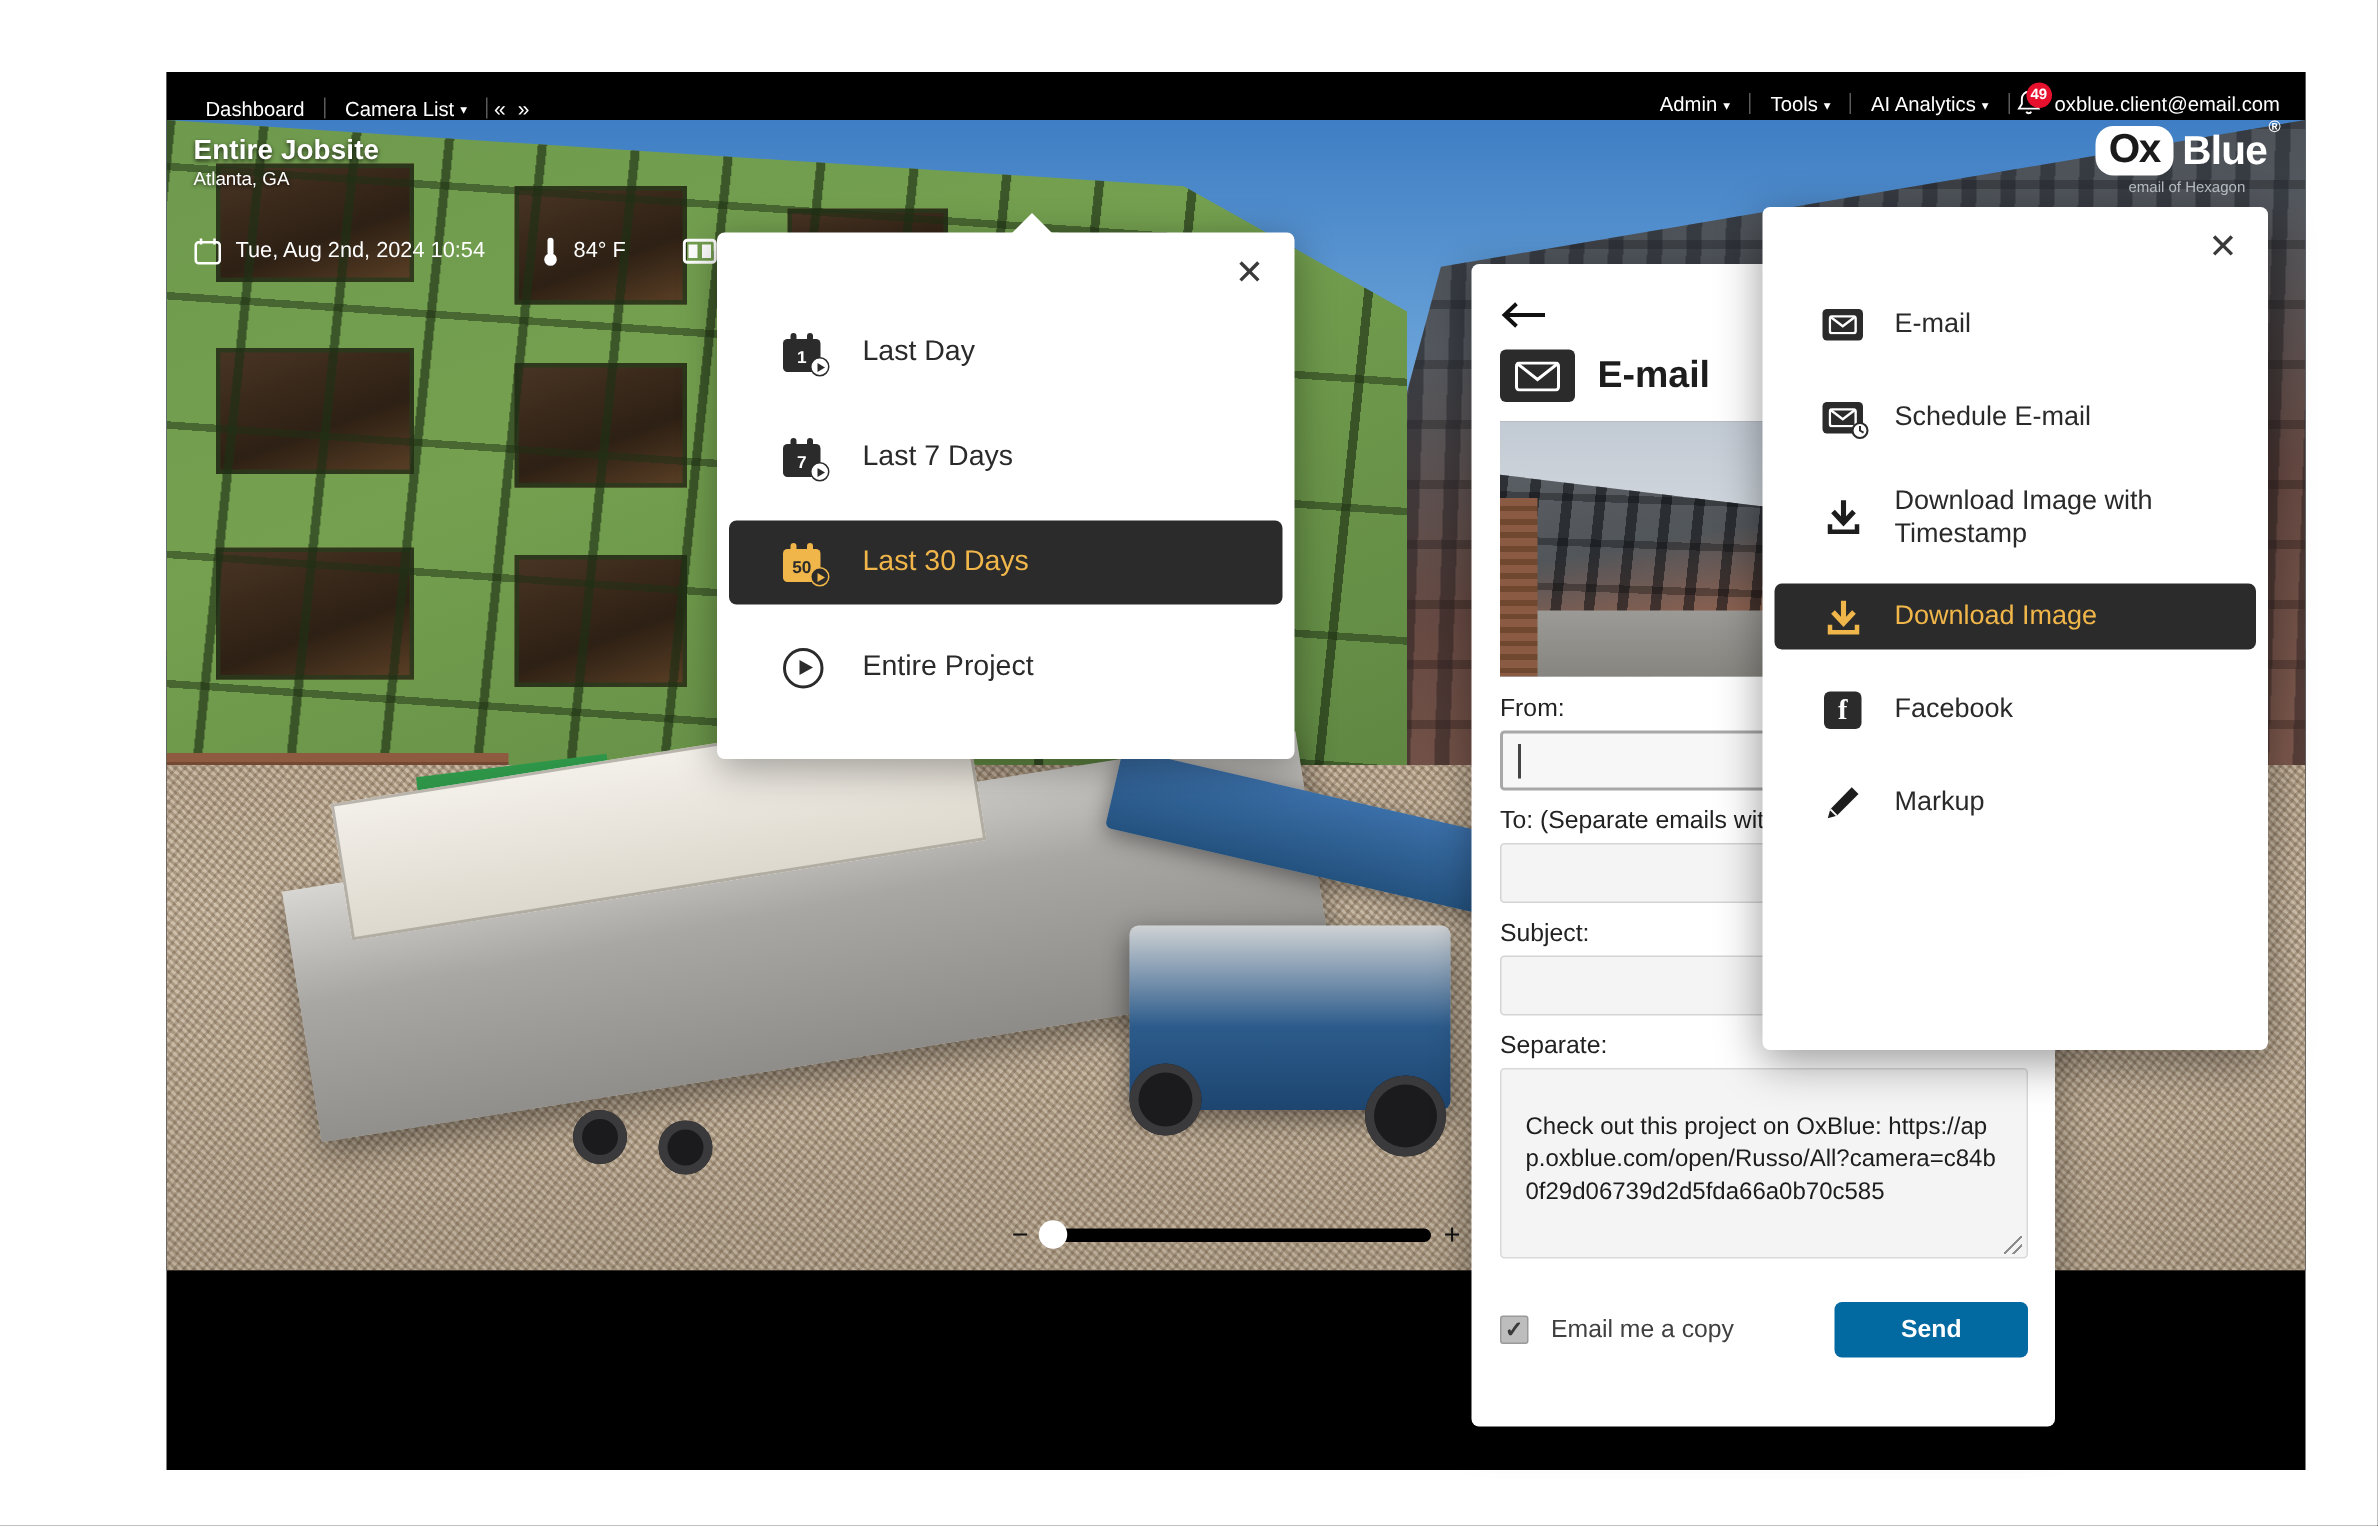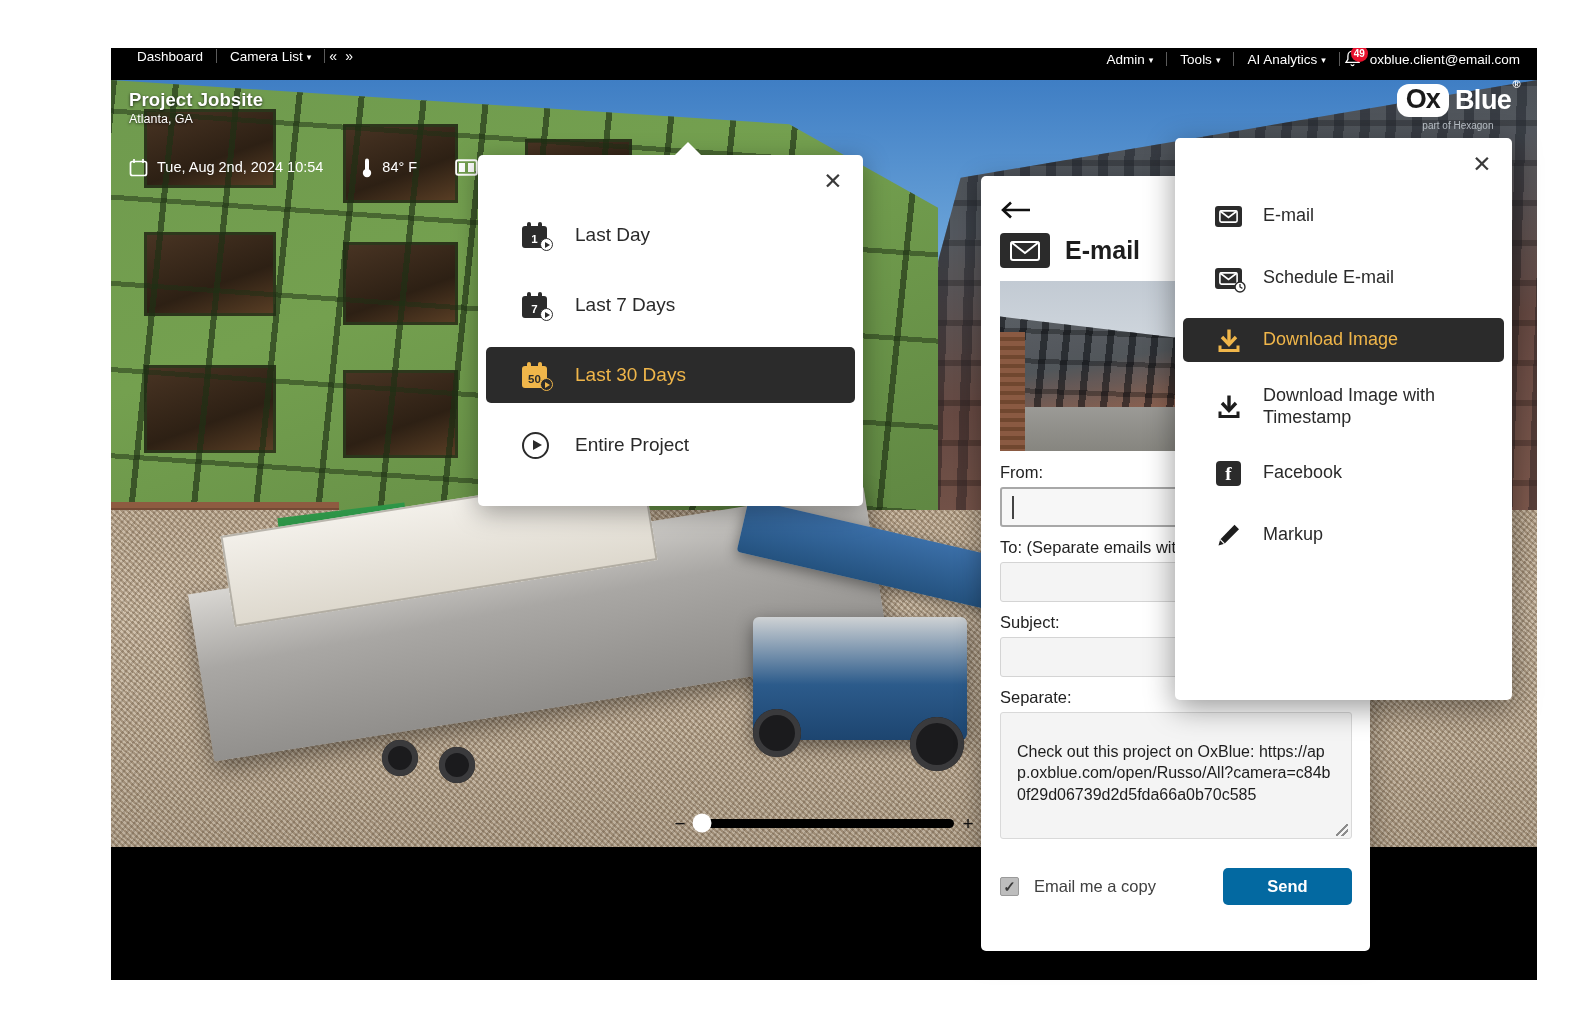--- a/index.html
+++ b/index.html
@@ -16,21 +16,21 @@
     position: absolute; left: 111px; top: 48px;
     width: 1426px; height: 932px;
     background: #000000;
     overflow: hidden;
   }
 
   
   .topnav {
     position: absolute; left: 0; top: 0; width: 100%; height: 32px;
     background: #000000; color: #ffffff;
-    display: flex; align-items: flex-start;
+    display: flex; align-items: flex-end;
     font-size: 13.5px;
   }
   .topnav-left { display: flex; align-items: center; padding-left: 13px; gap: 0; }
   .topnav-right { margin-left: auto; display: flex; align-items: center; padding-right: 17px; }
   .nav-link { color: #fff; padding: 0 13px; white-space: nowrap; cursor: default; }
   .nav-sep { width: 1px; height: 14px; background: #5b5b5b; }
   .caret { font-size: 9px; margin-left: 4px; position: relative; top: -1px; }
   .chev { padding: 0 4px; font-size: 14px; }
   .bell-wrap { position: relative; width: 26px; height: 22px; display:flex; align-items:center; justify-content:center; margin-right: 4px;}
   .badge {
@@ -432,21 +432,21 @@
         <div class="wheel" style="left:45%;top:82%;width:48px;height:48px"></div>
         <div class="wheel" style="left:56%;top:83%;width:54px;height:54px"></div>
         <div class="wheel" style="left:19%;top:86%;width:36px;height:36px"></div>
         <div class="wheel" style="left:23%;top:87%;width:36px;height:36px"></div>
         <div class="brick-stack"></div>
         <div class="cone" style="left:63%;top:77%"></div>
         <div class="cone" style="left:61%;top:74%"></div>
       </div>
 
       <div class="proj-header" style="top:0">
-        <div class="proj-title">Project Jobsite</div>
+        <div class="proj-title">Entire Jobsite</div>
         <div class="proj-loc">Atlanta, GA</div>
       </div>
 
       <div class="toolbar" style="top:71px">
         <span class="tb-item">
           <svg width="19" height="19" viewBox="0 0 19 19">
             <rect x="1.5" y="3.5" width="16" height="14" rx="2" fill="none" stroke="#fff" stroke-width="1.7"></rect>
             <line x1="5" y1="1" x2="5" y2="5" stroke="#fff" stroke-width="1.7"></line>
             <line x1="14" y1="1" x2="14" y2="5" stroke="#fff" stroke-width="1.7"></line>
           </svg>
@@ -488,21 +488,21 @@
           </svg>
           <span>Time-Lapses</span>
         </span>
       </div>
 
       <div class="logo-wrap" style="top:4px">
         <div class="logo-main">
           <span class="ox-box">Ox</span>
           <span class="blue-txt"><span>Blue</span><sup>®</sup></span>
         </div>
-        <div class="logo-sub">part of Hexagon</div>
+        <div class="logo-sub">email of Hexagon</div>
       </div>
 
       <div class="zoom-slider">
         <span class="zs-sign">−</span>
         <span class="zs-track">
           <span class="zs-knob"></span>
         </span>
         <span class="zs-sign">+</span>
       </div>
     </div>
@@ -628,44 +628,44 @@
             </svg>
             <svg width="12" height="12" viewBox="0 0 12 12" style="position:absolute;right:-4px;bottom:-4px;">
               <circle cx="6" cy="6" r="5" fill="#fff" stroke="#2b2b2b" stroke-width="1.4"></circle>
               <polyline points="6,3 6,6 8.4,7.4" fill="none" stroke="#2b2b2b" stroke-width="1.3"></polyline>
             </svg>
           </span>
         </span>
         <span class="sm-label">Schedule E-mail</span>
       </div>
 
+      <div class="sm-item">
+        <span class="sm-ico">
+          <svg width="24" height="25" viewBox="0 0 24 25">
+            <line x1="12" y1="1.5" x2="12" y2="14" stroke="#1d1d1d" stroke-width="3.4"></line>
+            <polyline points="5,9 12,16.5 19,9" fill="none" stroke="#1d1d1d" stroke-width="3.4"></polyline>
+            <polyline points="3,17.5 3,22.5 21,22.5 21,17.5" fill="none" stroke="#1d1d1d" stroke-width="3"></polyline>
+          </svg>
+        </span>
+        <span class="sm-label">Download Image with Timestamp</span>
+      </div>
+
       <div class="sm-item selected">
         <span class="sm-ico">
           <svg width="24" height="25" viewBox="0 0 24 25">
             <line x1="12" y1="1.5" x2="12" y2="14" stroke="#f0b64a" stroke-width="3.4"></line>
             <polyline points="5,9 12,16.5 19,9" fill="none" stroke="#f0b64a" stroke-width="3.4"></polyline>
             <polyline points="3,17.5 3,22.5 21,22.5 21,17.5" fill="none" stroke="#f0b64a" stroke-width="3"></polyline>
           </svg>
         </span>
         <span class="sm-label">Download Image</span>
       </div>
 
       <div class="sm-item">
         <span class="sm-ico">
-          <svg width="24" height="25" viewBox="0 0 24 25">
-            <line x1="12" y1="1.5" x2="12" y2="14" stroke="#1d1d1d" stroke-width="3.4"></line>
-            <polyline points="5,9 12,16.5 19,9" fill="none" stroke="#1d1d1d" stroke-width="3.4"></polyline>
-            <polyline points="3,17.5 3,22.5 21,22.5 21,17.5" fill="none" stroke="#1d1d1d" stroke-width="3"></polyline>
-          </svg>
-        </span>
-        <span class="sm-label">Download Image with Timestamp</span>
-      </div>
-
-      <div class="sm-item">
-        <span class="sm-ico">
           <span class="fb-ico">f</span>
         </span>
         <span class="sm-label">Facebook</span>
       </div>
 
 
 
       <div class="sm-item">
         <span class="sm-ico">
           <svg width="25" height="25" viewBox="0 0 25 25">

